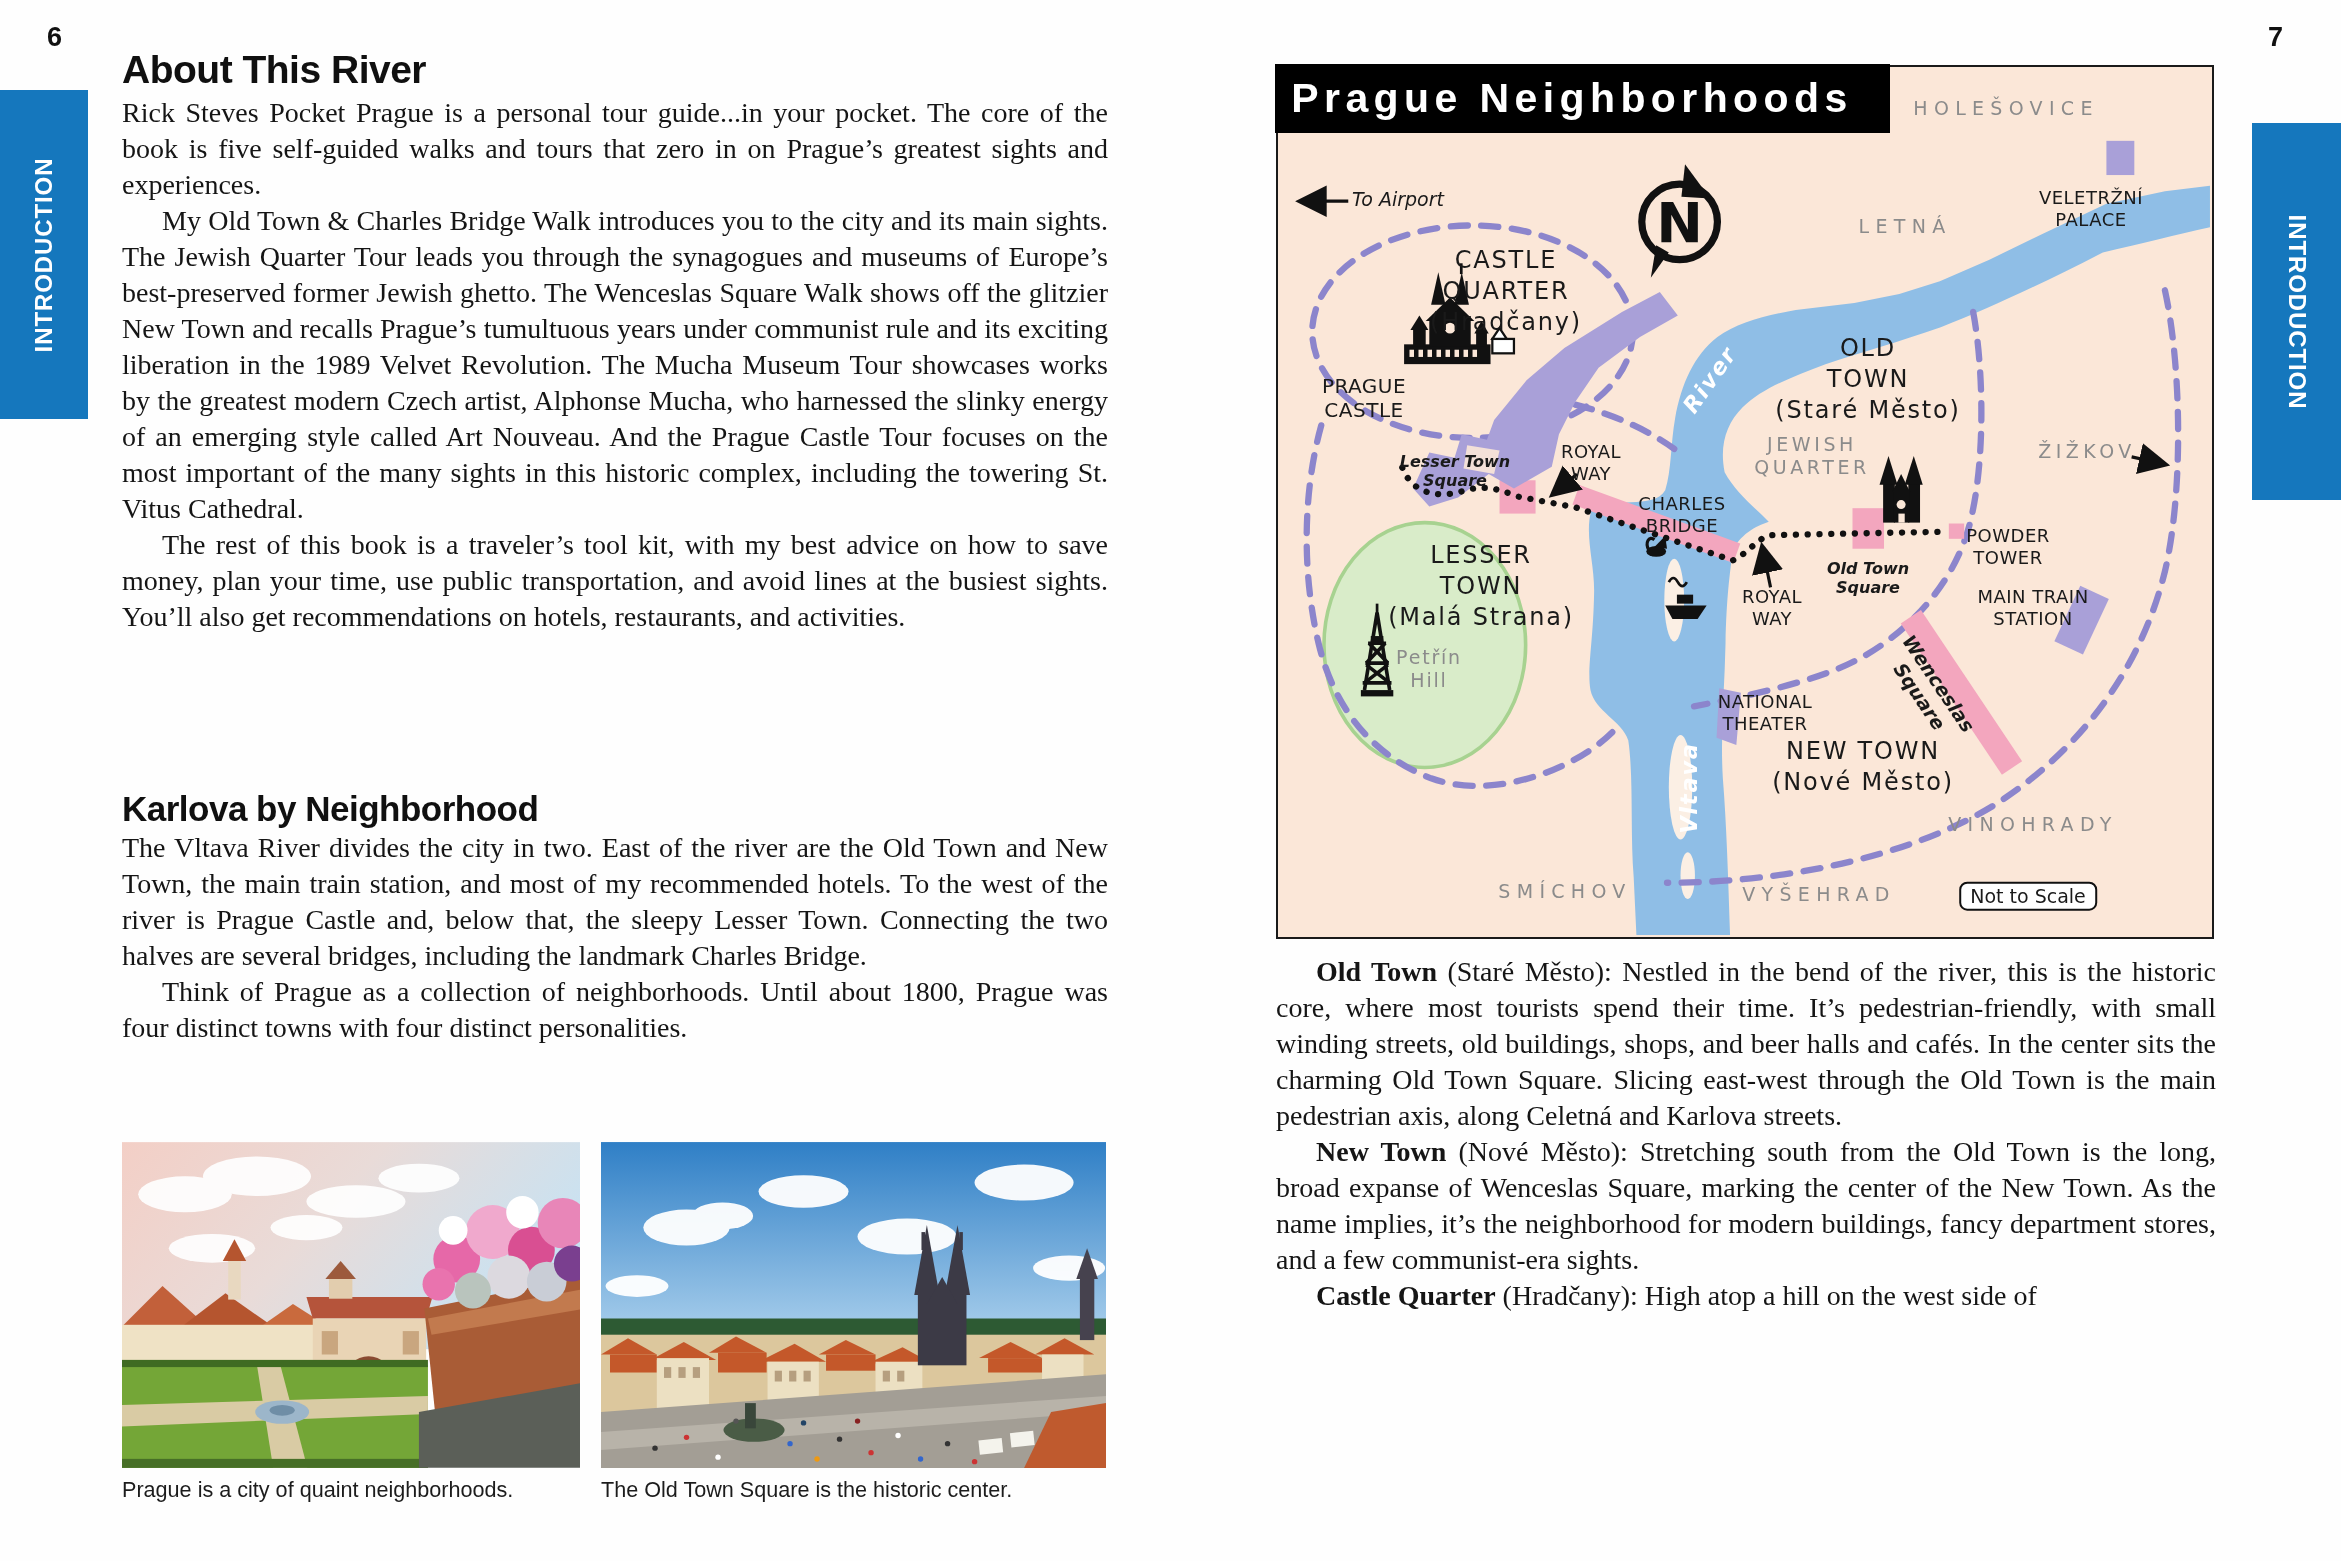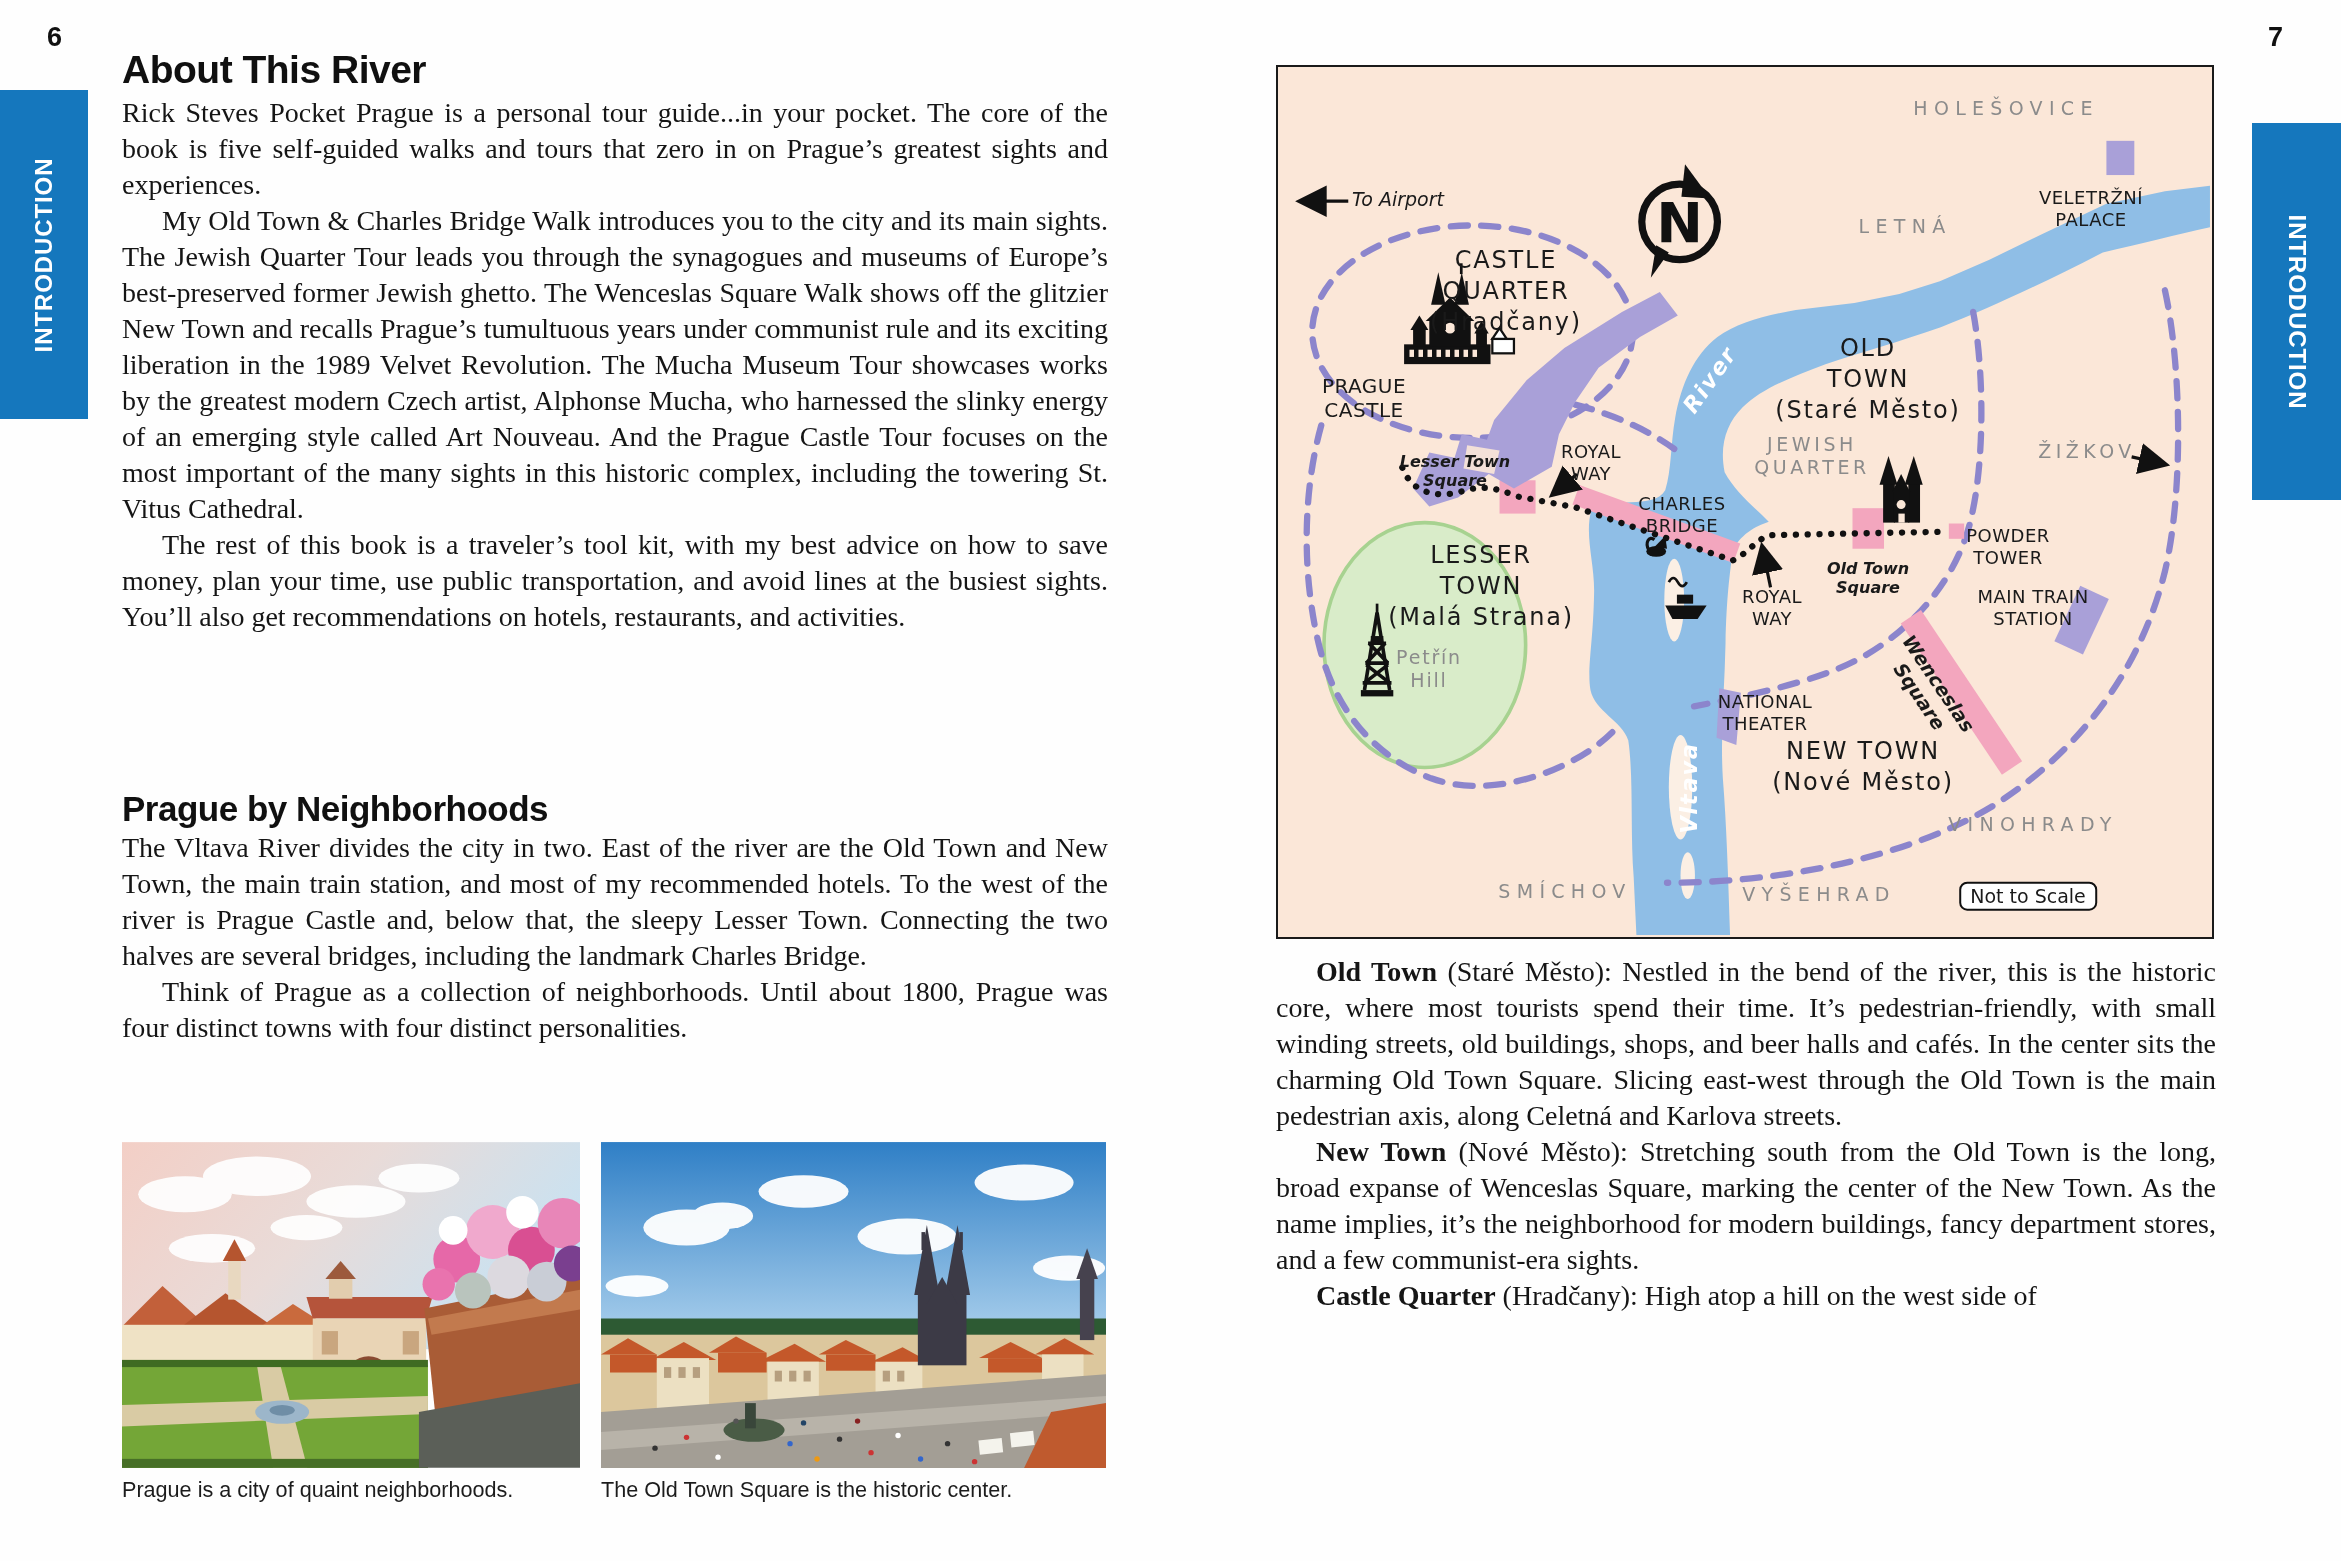--- a/index.html
+++ b/index.html
@@ -65,21 +65,21 @@
   <div class="bluebar right">
     <span>INTRODUCTION</span>
   </div>
 
   <div class="h1">About This River</div>
   <div class="body-block" id="left-body-1">
     <p><span style="">Rick Steves Pocket Prague</span><span> is a personal tour guide...in your pocket. The core of the book is five self-guided walks and tours that zero in on Prague’s greatest sights and experiences.</span></p>
     <p class="ind"><span>My Old Town &amp; Charles Bridge Walk introduces you to the city and its main sights. The Jewish Quarter Tour leads you through the synagogues and museums of Europe’s best-preserved former Jewish ghetto. The Wenceslas Square Walk shows off the glitzier New Town and recalls Prague’s tumultuous years under communist rule and its exciting liberation in the 1989 Velvet Revolution. The Mucha Museum Tour showcases works by the greatest modern Czech artist, Alphonse Mucha, who harnessed the slinky energy of an emerging style called Art Nouveau. And the Prague Castle Tour focuses on the most important of the many sights in this historic complex, including the towering St. Vitus Cathedral.</span></p>
     <p class="ind"><span>The rest of this book is a traveler’s tool kit, with my best advice on how to save money, plan your time, use public transportation, and avoid lines at the busiest sights. You’ll also get recommendations on hotels, restaurants, and activities.</span></p>
   </div>
-  <div class="h2">Prague by Neighborhoods</div>
+  <div class="h2">Karlova by Neighborhood</div>
   <div class="body-block" id="left-body-2">
     <p><span>The Vltava River divides the city in two. East of the river are the Old Town and New Town, the main train station, and most of my recommended hotels. To the west of the river is Prague Castle and, below that, the sleepy Lesser Town. Connecting the two halves are several bridges, including the landmark Charles Bridge.</span></p>
     <p class="ind"><span>Think of Prague as a collection of neighborhoods. Until about 1800, Prague was four distinct towns with four distinct personalities.</span></p>
   </div>
 
   <div class="photo" id="photo1">
     <svg width="458" height="326" viewBox="0 0 509 362">
       <defs>
         <linearGradient id="sky1" x1="0" y1="0" x2="1" y2="0.4">
           <stop offset="0" stop-color="#f3cfc6"></stop>
@@ -358,20 +358,23 @@
         <path d="M434,572 q5,-9 10,0 q5,9 10,0" stroke="#111" stroke-width="3" fill="none"></path>
       </g>
 
       <g>
         <ellipse cx="420" cy="538" rx="11" ry="6" fill="#111"></ellipse>
         <path d="M412,537 C407,528 412,520 418,525" stroke="#111" stroke-width="3.5" fill="none"></path>
         <polygon points="418,533 430,521 432,535" fill="#111"></polygon>
       </g>
     </svg>
 
+    <div class="map-title">
+      <span>Prague Neighborhoods</span>
+    </div>
 
     <div class="m m-air" style="left:74px;top:132px;">To Airport</div>
     <div class="m m-district" style="left:728px;top:41px;">HOLEŠOVICE</div>
     <div class="m m-sight" style="left:813px;top:142px;">VELETRŽNÍ
 PALACE</div>
     <div class="m m-district" style="left:627px;top:159px;">LETNÁ</div>
     <div class="m m-big" style="left:228px;top:225px;">CASTLE
 QUARTER
 (Hradčany)</div>
     <div class="m m-sight" style="left:86px;top:331px;font-size:20px;">PRAGUE

